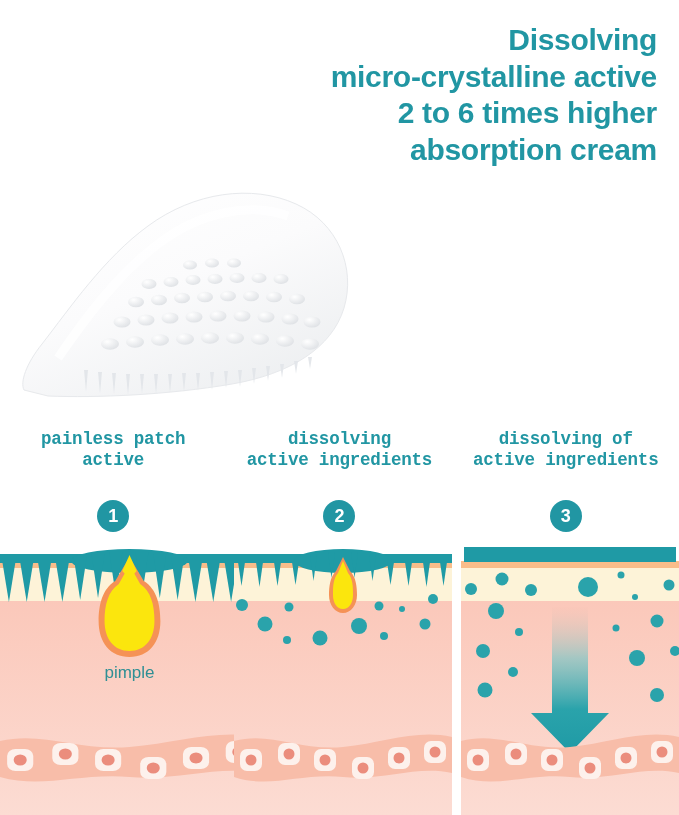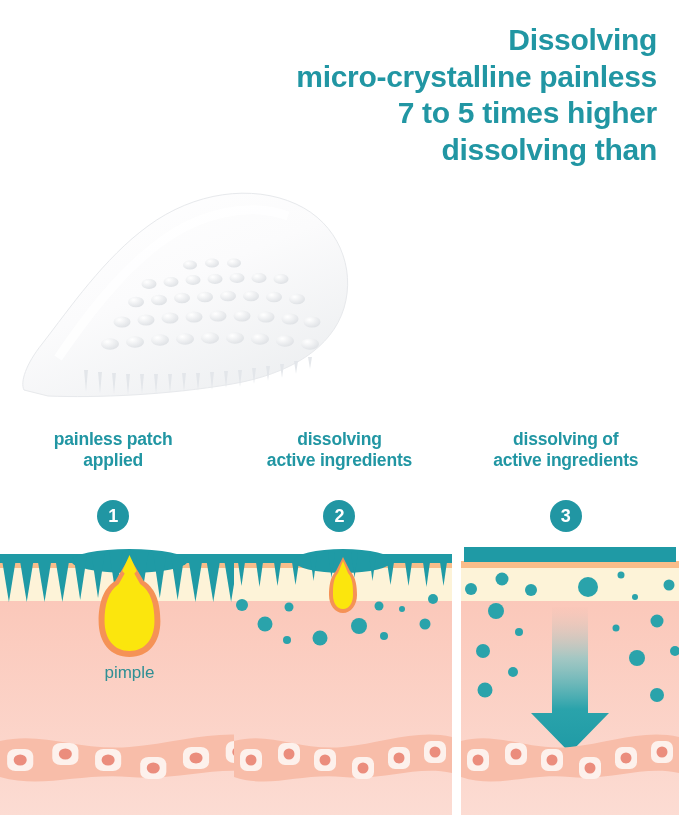--- a/index.html
+++ b/index.html
@@ -54,21 +54,21 @@
   .panel-caption{
     position:absolute;
     top:4px; left:0; width:100%;
     text-align:center;
     color:#2196a3;
     font-weight:bold;
     font-size:17.5px;
     line-height:1.18;
     letter-spacing:-0.2px;
   }
-  .panel-caption .cl{ display:block; white-space:nowrap; }
+  .panel-caption .cl{ display:block; white-space:nowrap;font-family:Liberation Mono, monospace; }
 
   .step-badge{
     position:absolute;
     top:75px; left:50%;
     transform:translateX(-50%);
     width:32px; height:32px;
     border-radius:50%;
     background:#2196a3;
     color:#ffffff;
     font-weight:bold;
@@ -102,23 +102,23 @@
     color:#2f8f94;
     font-size:17px;
     font-family:"Liberation Sans", sans-serif;
   }
 </style>
 </head>
 <body>
 
 <div class="headline">
   <span class="ln">Dissolving</span>
-  <span class="ln">micro-crystalline painless</span>
-  <span class="ln">7 to 5 times higher</span>
-  <span class="ln">dissolving than</span>
+  <span class="ln">micro-crystalline active</span>
+  <span class="ln">2 to 6 times higher</span>
+  <span class="ln">absorption cream</span>
 </div>
 
 <div class="patch-photo">
   <svg class="patch-body" viewBox="0 0 340 240" xmlns="http://www.w3.org/2000/svg">
     <defs>
       <linearGradient id="patchGrad" x1="0.15" y1="0" x2="0.8" y2="1">
         <stop offset="0%" stop-color="#ffffff"></stop>
         <stop offset="45%" stop-color="#fbfbfc"></stop>
         <stop offset="100%" stop-color="#eceef0"></stop>
       </linearGradient>
@@ -215,21 +215,21 @@
       <path d="M290,189 l4,0 l-2,12 Z"></path>
     </g>
   </svg>
 </div>
 
 <div class="panels">
 
   <div class="panel">
     <div class="panel-caption">
       <span class="cl">painless patch</span>
-      <span class="cl">applied</span>
+      <span class="cl">active</span>
     </div>
     <div class="step-badge">1</div>
 
     <div class="skin">
       <svg class="skin-inner" viewBox="0 0 218 270" preserveAspectRatio="none" xmlns="http://www.w3.org/2000/svg">
         <defs>
           <linearGradient id="dermis1" x1="0" y1="0" x2="0" y2="1">
             <stop offset="0%" stop-color="#fbc8ba"></stop>
             <stop offset="100%" stop-color="#fcdcd3"></stop>
           </linearGradient>

